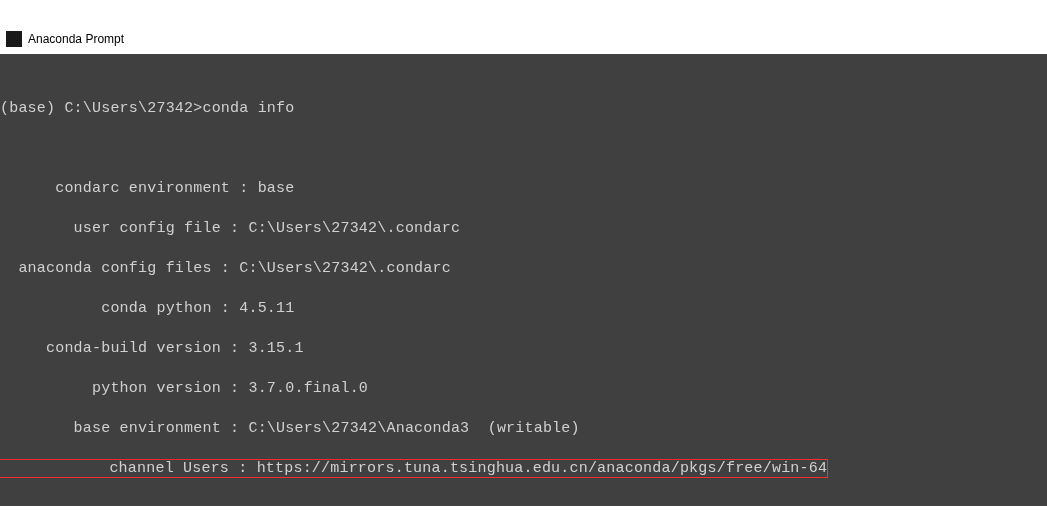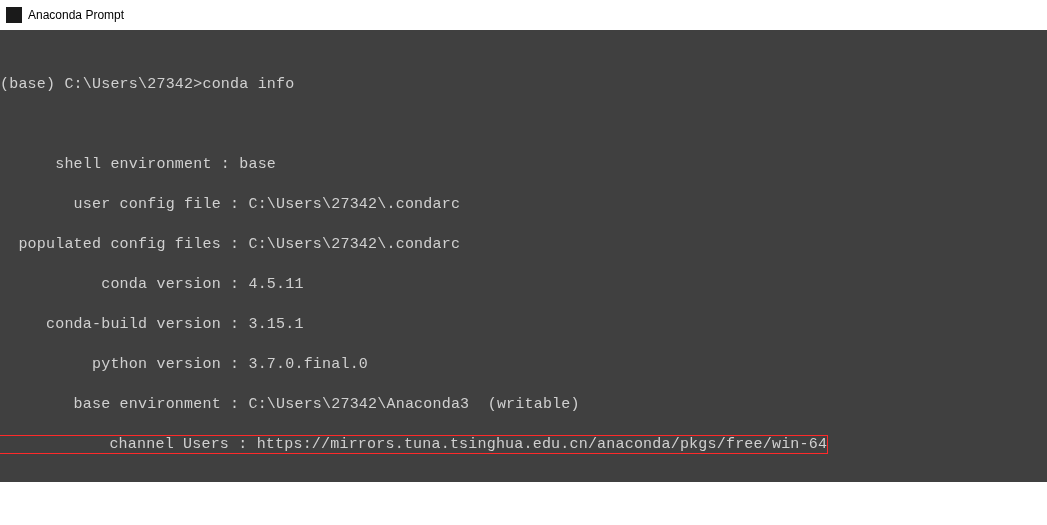--- a/index.html
+++ b/index.html
@@ -13,20 +13,21 @@
   }
   .titlebar {
     height: 30px;
     background: #ffffff;
     display: flex;
     align-items: center;
     padding-left: 6px;
     font-family: "Segoe UI", Tahoma, sans-serif;
     font-size: 12px;
     color: #000;
+    margin-top: 24px;
   }
   .titlebar .icon {
     width: 16px;
     height: 16px;
     background: #1a1a1a;
     margin-right: 6px;
     display: inline-block;
   }
   .terminal {
     background: #404040;
@@ -56,24 +57,24 @@
 <body>
 
 <div class="titlebar">
   <span class="icon"></span>
   <span>Anaconda Prompt</span>
 </div>
 
 <div class="terminal">
 <div class="line"><span>(base) C:\Users\27342&gt;</span><span>conda info</span></div>
 <div class="line"> </div>
-<div class="line"><span>      shell environment</span><span> : </span><span>base</span></div>
+<div class="line"><span>      condarc environment</span><span> : </span><span>base</span></div>
 <div class="line"><span>        user config file</span><span> : </span><span>C:\Users\27342\.condarc</span></div>
-<div class="line"><span>  populated config files</span><span> : </span><span>C:\Users\27342\.condarc</span></div>
-<div class="line"><span>           conda version</span><span> : </span><span>4.5.11</span></div>
+<div class="line"><span>  anaconda config files</span><span> : </span><span>C:\Users\27342\.condarc</span></div>
+<div class="line"><span>           conda python</span><span> : </span><span>4.5.11</span></div>
 <div class="line"><span>     conda-build version</span><span> : </span><span>3.15.1</span></div>
 <div class="line"><span>          python version</span><span> : </span><span>3.7.0.final.0</span></div>
 <div class="line"><span>        base environment</span><span> : </span><span>C:\Users\27342\Anaconda3  (writable)</span></div>
 <div class="line"><span class="highlight-box"><span>            channel Users</span><span> : </span><span>https://mirrors.tuna.tsinghua.edu.cn/anaconda/pkgs/free/win-64</span></span></div>
 
 
 
 
 
 

